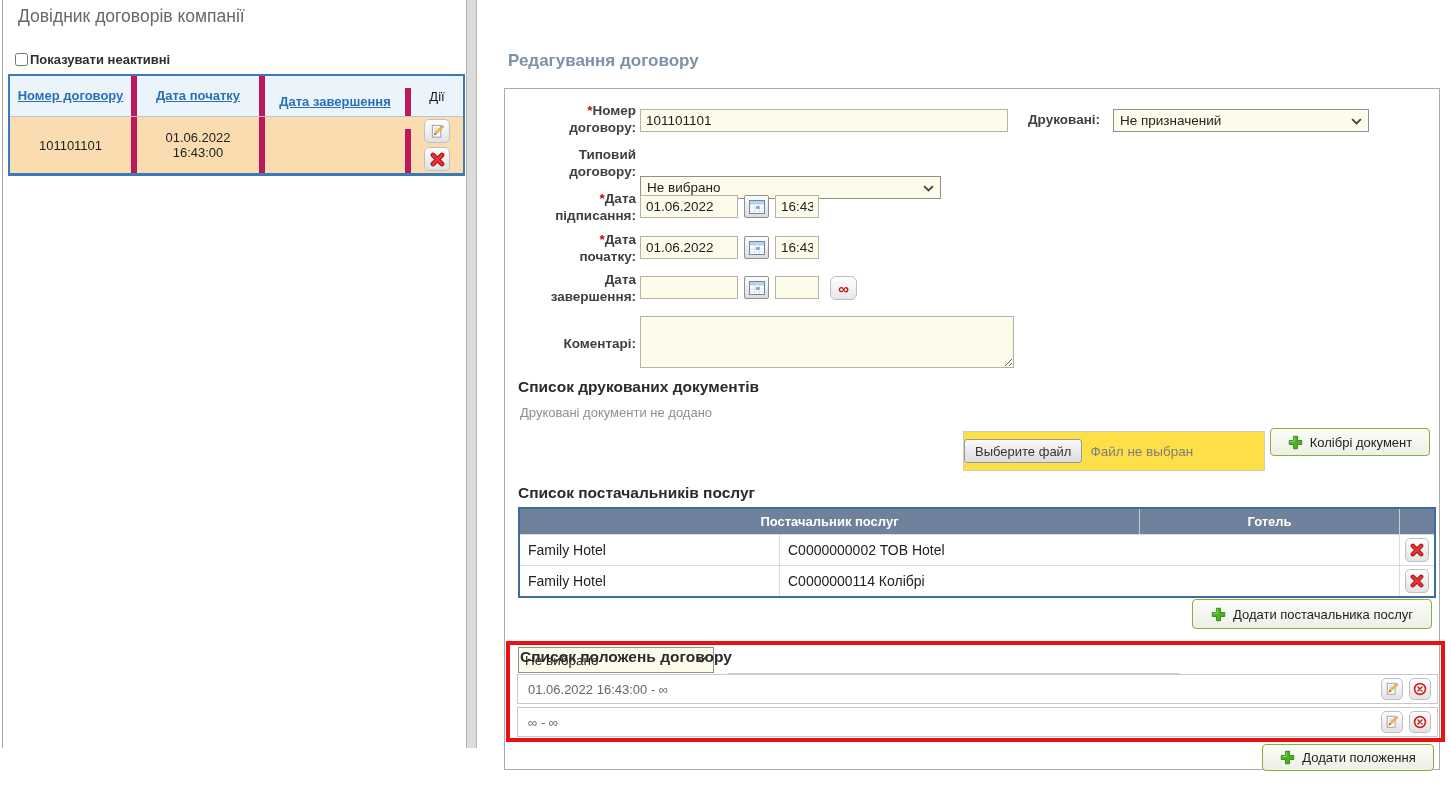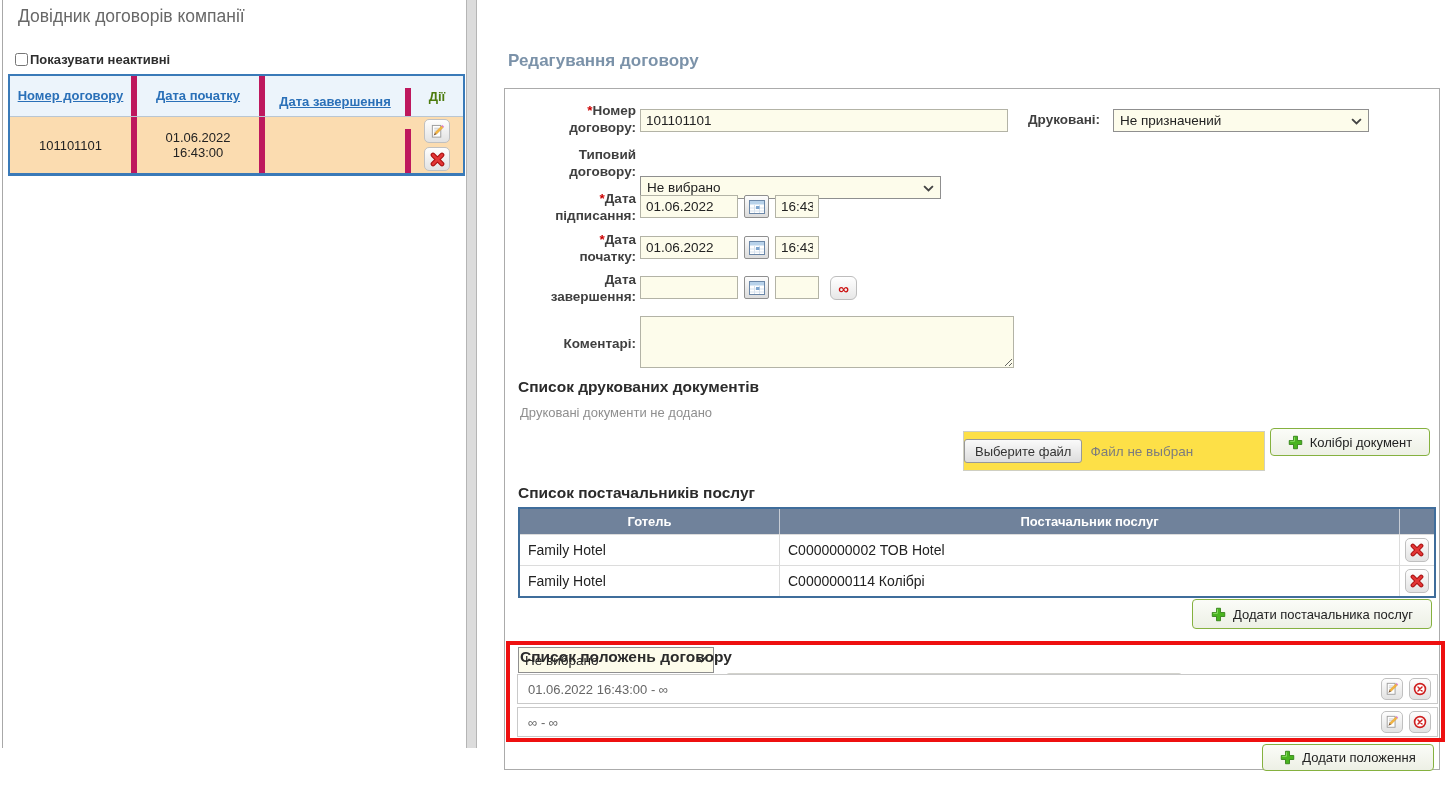--- a/index.html
+++ b/index.html
@@ -13,21 +13,21 @@
   #show-inactive { left:15px; top:52px; display:flex; align-items:center; font-size:13px; font-weight:bold; color:#2e2e2e; cursor:default; }
   #show-inactive input { width:13px; height:13px; margin-right:2px; }
 
   #contracts-table { left:8px; top:74px; width:457px; border:2px solid #3a7ab8; border-bottom-width:3px; background:#fff; }
   .ct-header { display:flex; background:#ecf4fb; height:41px; border-bottom:1px solid #b9c6d2; }
   .ct-row { display:flex; background:#fbdcb0; height:56px; }
   .ct-cell { display:flex; align-items:center; justify-content:center; text-align:center; font-size:13px; color:#222; border-right:6px solid #be185d; padding:0 6px; }
   .ct-cell:last-child { border-right:none; }
   .c1 { width:127px; } .c2 { width:128px; } .c3 { width:146px;margin-top:12px; } .c4 { width:52px; }
   .ct-header a { color:#2a70b8; font-weight:bold; text-decoration:underline; line-height:16px; }
-  .ct-header .actions-hd { color:#4d7c0f; font-weight:bold; }
+  .ct-header .actions-hd { color:#0f172a; font-weight:normal; }
   .row-actions { flex-direction:column; gap:4px; }
 
   #splitter { left:466px; top:0; width:11px; height:748px; background:#dcdcdc; border-left:1px solid #b5b5b5; border-right:1px solid #b5b5b5; }
 
   
   #form-heading { left:508px; top:51px; font-size:17px; font-weight:bold; color:#7b92a9; }
   #form-box { left:504px; top:88px; width:936px; height:682px; border:1px solid #ababab; }
 
   .field-label { width:96px; text-align:right; font-size:13.5px; font-weight:bold; color:#3f3f3f; line-height:17px; }
   .req { color:#cc0000; font-weight:bold; }
@@ -264,22 +264,22 @@
   <svg class="ic-plus">
       <use href="#icon-plus"></use>
     </svg>
   <span>Колібрі документ</span>
 </div>
 
 <div class="abs section-heading" id="providers-heading">Список постачальників послуг</div>
 
 <div class="abs" id="providers-table">
   <div class="pt-header">
+    <div class="pt-hcell pc2">Постачальник послуг</div>
     <div class="pt-hcell pc1">Готель</div>
-    <div class="pt-hcell pc2">Постачальник послуг</div>
     <div class="pt-hcell pc3"></div>
   </div>
   <div class="pt-row">
     <div class="pt-cell pc1">Family Hotel</div>
     <div class="pt-cell pc2">C0000000002 ТОВ Hotel</div>
     <div class="pt-cell pc3">
       <div class="icon-btn btn-24">
           <svg class="ic14">
             <use href="#icon-redx"></use>
           </svg>

